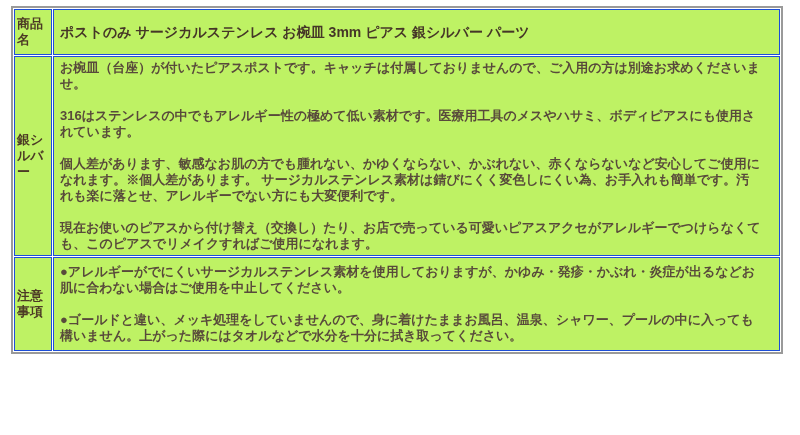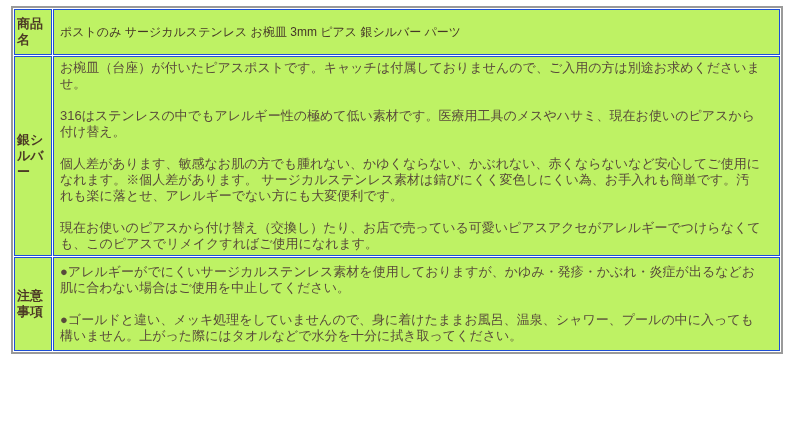--- a/index.html
+++ b/index.html
@@ -36,25 +36,25 @@
     padding: 2px 2px;
     text-align: left;
     font-weight: bold;
     color: #4c3a25;
     word-break: break-all;
   }
   table.spec td {
     padding: 3px 6px;
     color: #584a3b;
   }
-  td .para { margin: 0 12px 16px 0; }
+  td .para { margin: 0 12px 16px 0; font-weight: bold; }
   td .para:last-child { margin-bottom: 0; }
   .title-text {
-    font-weight: normal;
-    font-size: 12px;
+    font-weight: bold;
+    font-size: 14px;
     color: #453627;
   }
   tr.r-name   th, tr.r-name   td { height: 38px; }
   tr.r-size   th, tr.r-size   td { height: 34px; }
   tr.r-mat    th, tr.r-mat    td { height: 18px; }
   tr.r-color  th, tr.r-color  td { height: 32px; }
   tr.r-desc   th, tr.r-desc   td { height: 146px; }
   tr.r-note   th, tr.r-note   td { height: 86px; }
 </style>
 </head>
@@ -71,21 +71,21 @@
       </td>
     </tr>
 
 
 
 
     <tr class="r-desc">
       <th>銀シルバー</th>
       <td>
         <p class="para">お椀皿（台座）が付いたピアスポストです。キャッチは付属しておりませんので、ご入用の方は別途お求めくださいませ。</p>
-        <p class="para">316はステンレスの中でもアレルギー性の極めて低い素材です。医療用工具のメスやハサミ、現在お使いのピアスから付け替え。</p>
+        <p class="para">316はステンレスの中でもアレルギー性の極めて低い素材です。医療用工具のメスやハサミ、ボディピアスにも使用されています。</p>
         <p class="para">個人差があります、敏感なお肌の方でも腫れない、かゆくならない、かぶれない、赤くならないなど安心してご使用になれます。※個人差があります。 サージカルステンレス素材は錆びにくく変色しにくい為、お手入れも簡単です。汚れも楽に落とせ、アレルギーでない方にも大変便利です。</p>
         <p class="para">現在お使いのピアスから付け替え（交換し）たり、お店で売っている可愛いピアスアクセがアレルギーでつけらなくても、このピアスでリメイクすればご使用になれます。</p>
       </td>
     </tr>
 
     <tr class="r-note">
       <th>注意事項</th>
       <td>
         <p class="para">●アレルギーがでにくいサージカルステンレス素材を使用しておりますが、かゆみ・発疹・かぶれ・炎症が出るなどお肌に合わない場合はご使用を中止してください。</p>
         <p class="para">●ゴールドと違い、メッキ処理をしていませんので、身に着けたままお風呂、温泉、シャワー、プールの中に入っても構いません。上がった際にはタオルなどで水分を十分に拭き取ってください。</p>

